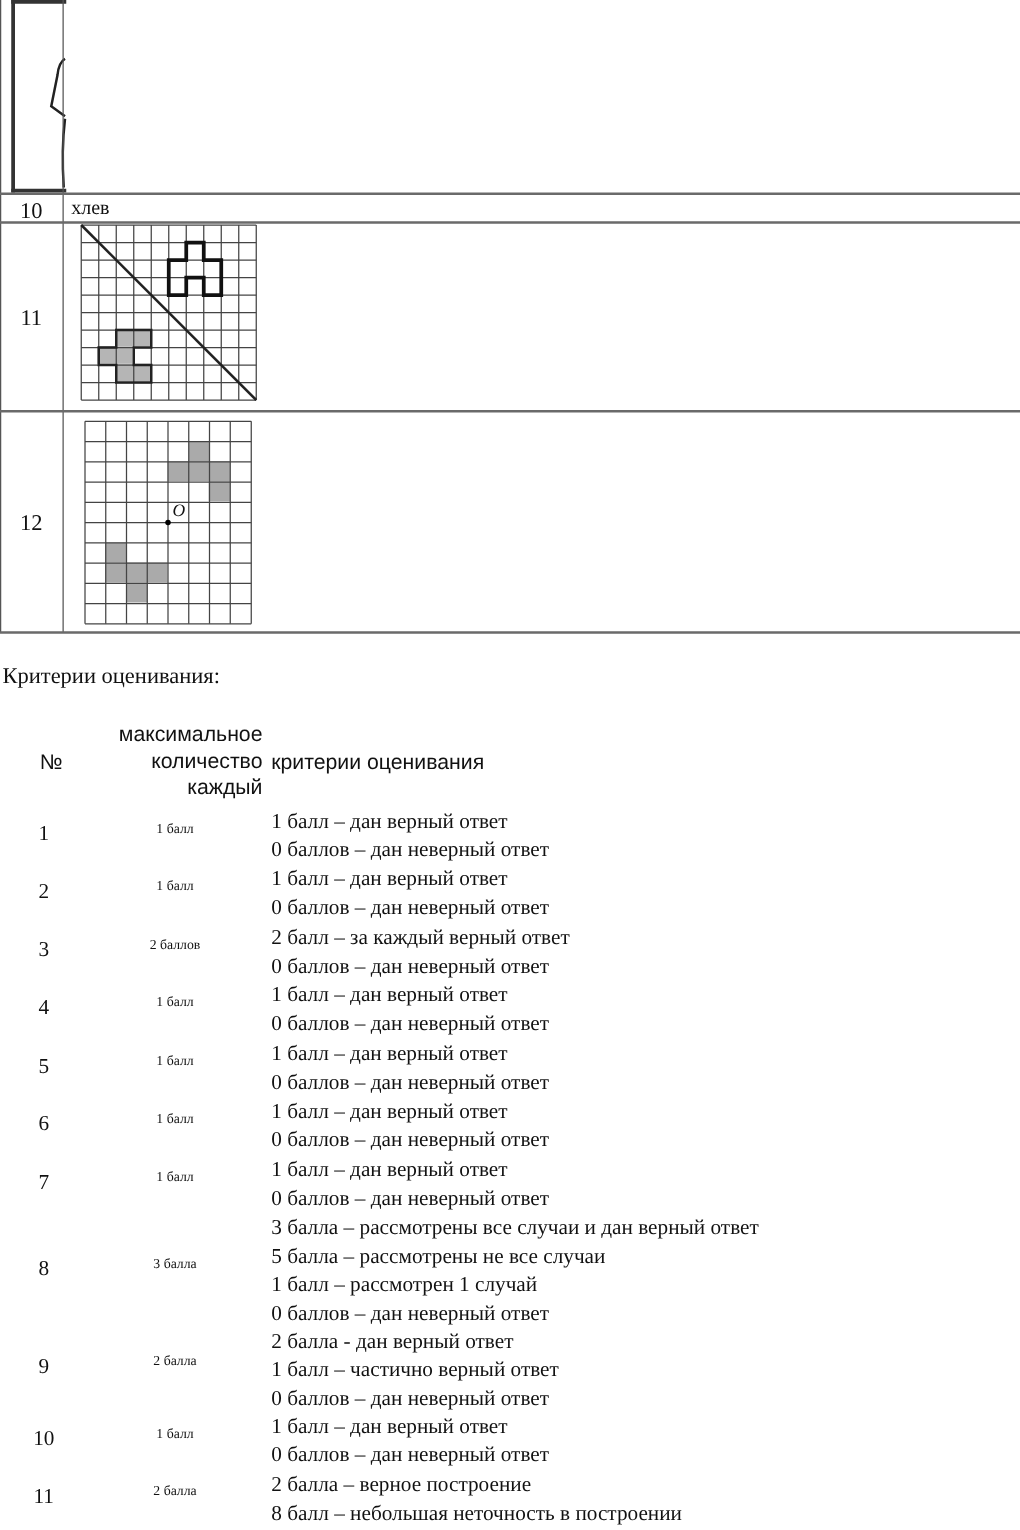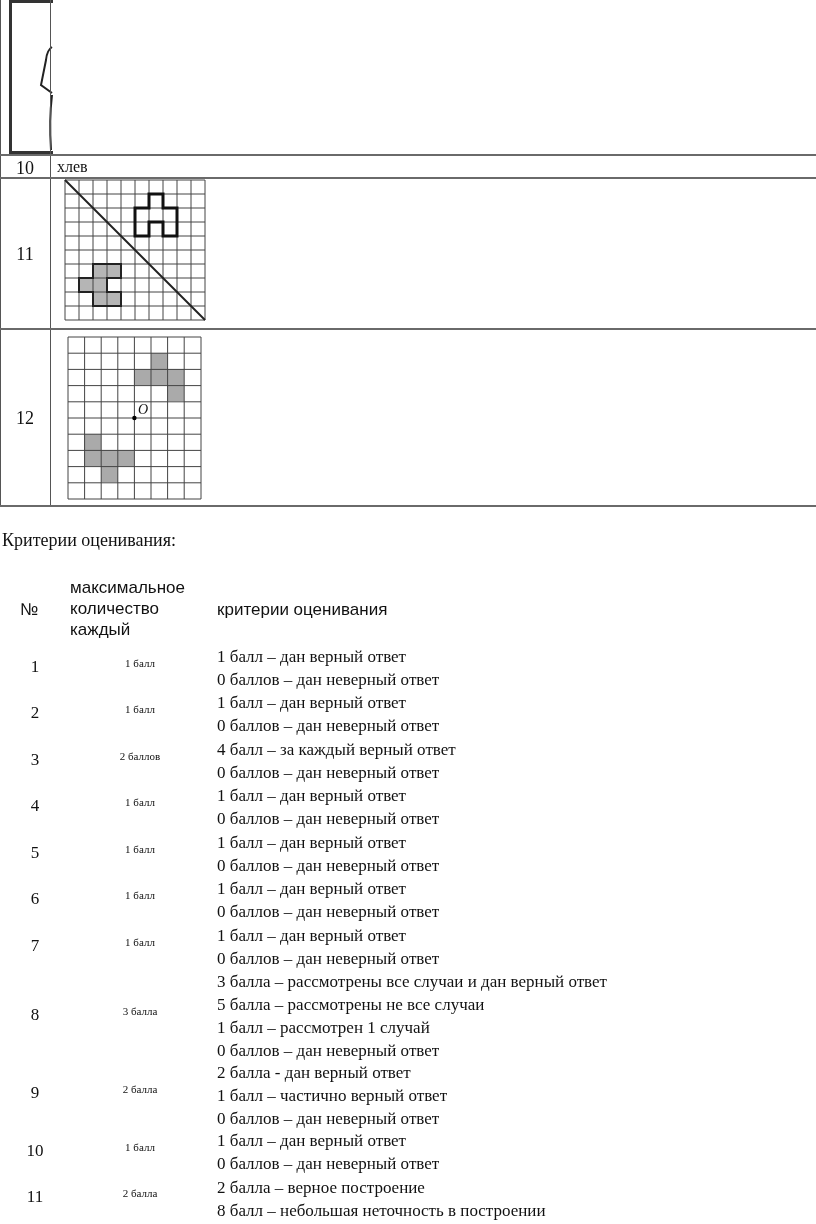--- a/index.html
+++ b/index.html
@@ -5,21 +5,21 @@
   html, body { margin:0; padding:0; background:#fff; }
   body { width:816px; height:1224px; position:relative; overflow:hidden;
          font-family:"Liberation Serif", serif; color:#111; }
   .abs { position:absolute; }
   .hline { position:absolute; left:0; width:816px; height:2px; background:#6a6a6a; }
   .vline { position:absolute; width:1px; background:#555; }
   .cell-num { position:absolute; width:50px; text-align:center; font-size:18px; }
   .fig-frame { position:absolute; border:3px solid #333; border-right:none; }
   .grid { position:absolute; }
   .crit-title { position:absolute; left:2px; top:530px; font-size:18px; }
-  .hdr { position:absolute; text-align:left; font-size:17px; line-height:21px; font-family:"Liberation Sans", sans-serif; }
+  .hdr { position:absolute; text-align:right; font-size:17px; line-height:21px; font-family:"Liberation Sans", sans-serif; }
   .row-num { position:absolute; left:20px; width:30px; text-align:center; font-size:17px; }
   .row-max { position:absolute; left:90px; width:100px; text-align:center; font-size:11px; }
   .row-crit { position:absolute; left:217px; font-size:17px; line-height:23px; }
   .row-crit div { white-space:nowrap; }
 </style>
 </head>
 <body>
 
 <div>
 
@@ -139,21 +139,21 @@
   <div class="row-num" style="top:703px;">2</div>
   <div class="row-max" style="top:703px;">1 балл</div>
   <div class="row-crit" style="top:691px;">
     <div>1 балл – дан верный ответ</div>
     <div>0 баллов – дан неверный ответ</div>
   </div>
 
   <div class="row-num" style="top:750px;">3</div>
   <div class="row-max" style="top:750px;">2 баллов</div>
   <div class="row-crit" style="top:738px;">
-    <div>4 балл – за каждый верный ответ</div>
+    <div>2 балл – за каждый верный ответ</div>
     <div>0 баллов – дан неверный ответ</div>
   </div>
 
   <div class="row-num" style="top:796px;">4</div>
   <div class="row-max" style="top:796px;">1 балл</div>
   <div class="row-crit" style="top:784px;">
     <div>1 балл – дан верный ответ</div>
     <div>0 баллов – дан неверный ответ</div>
   </div>
 

